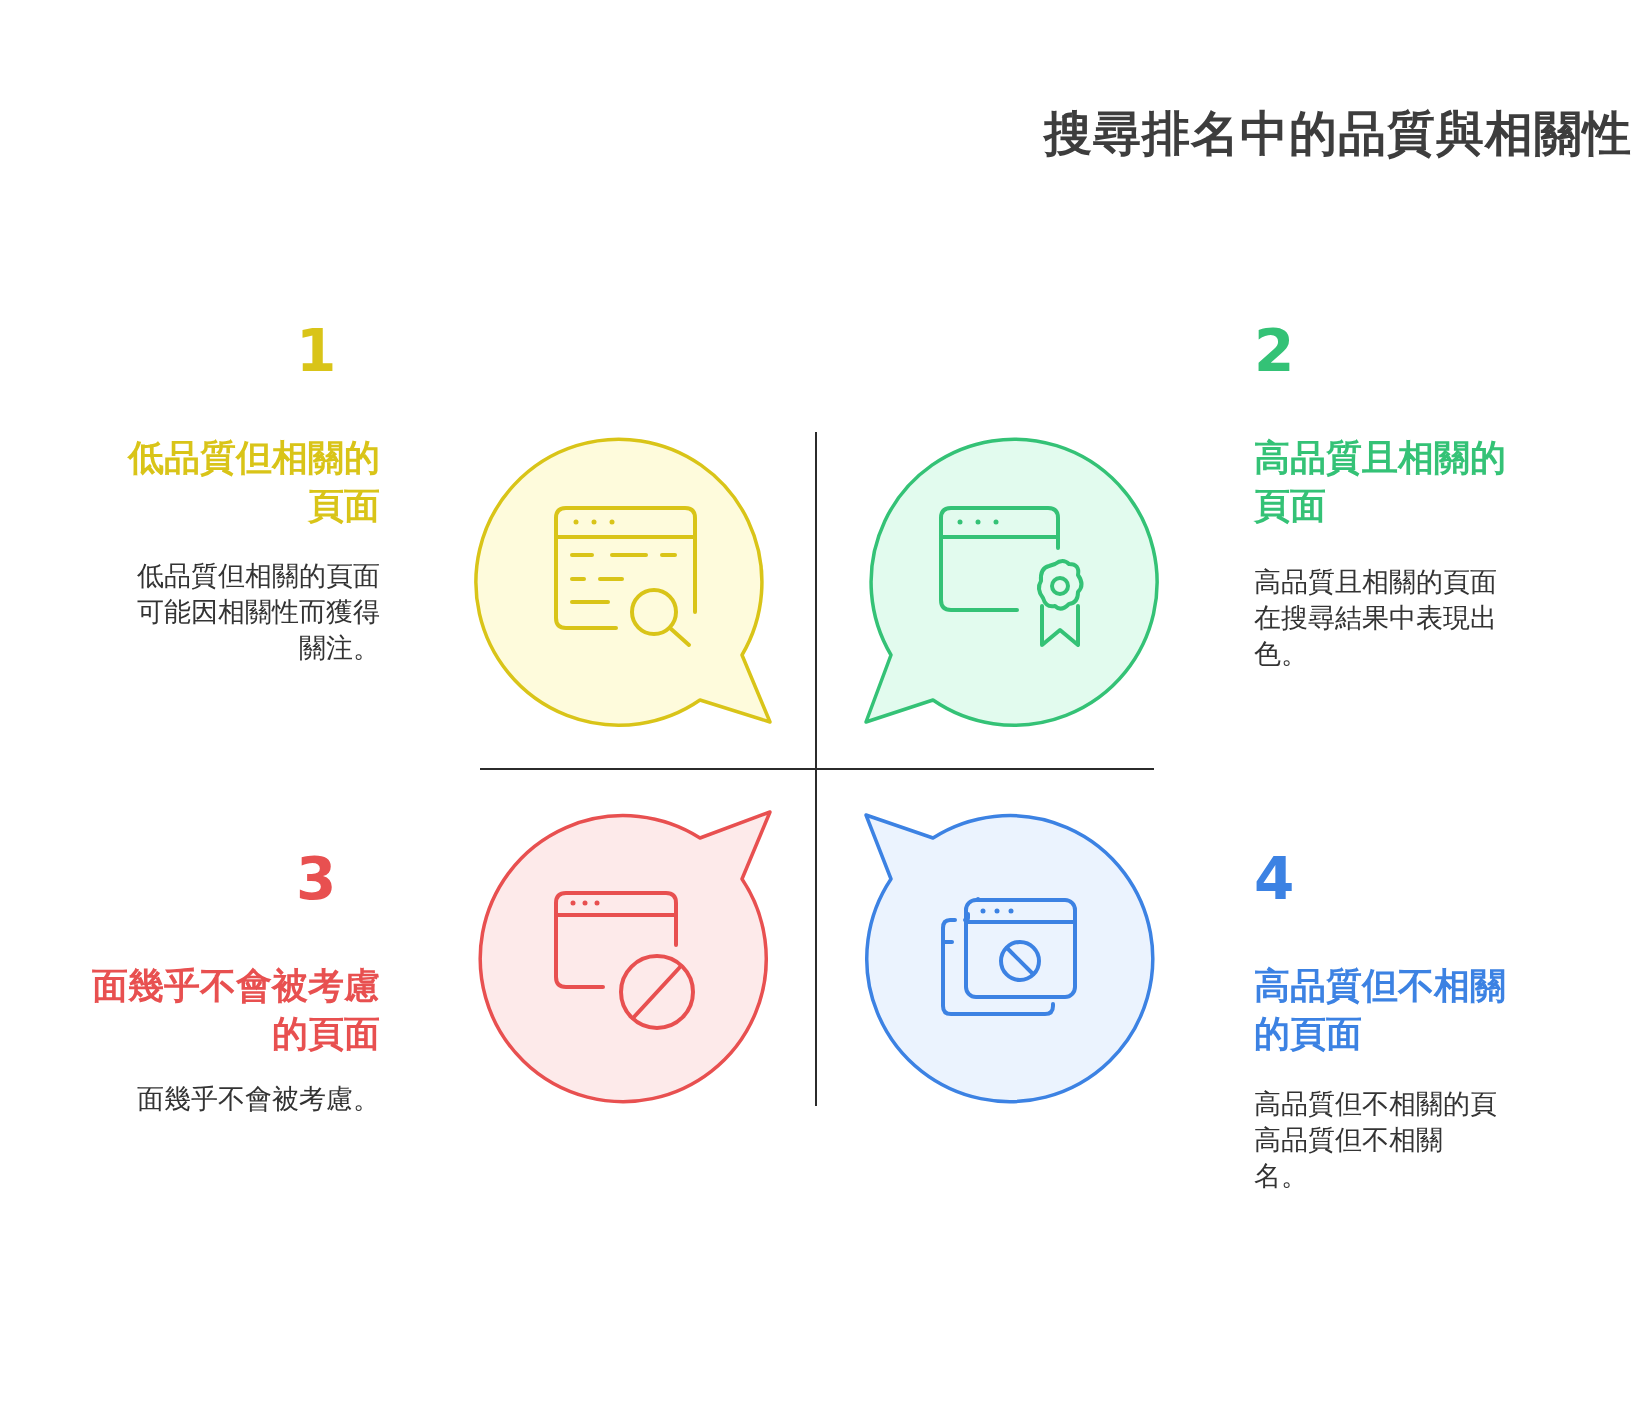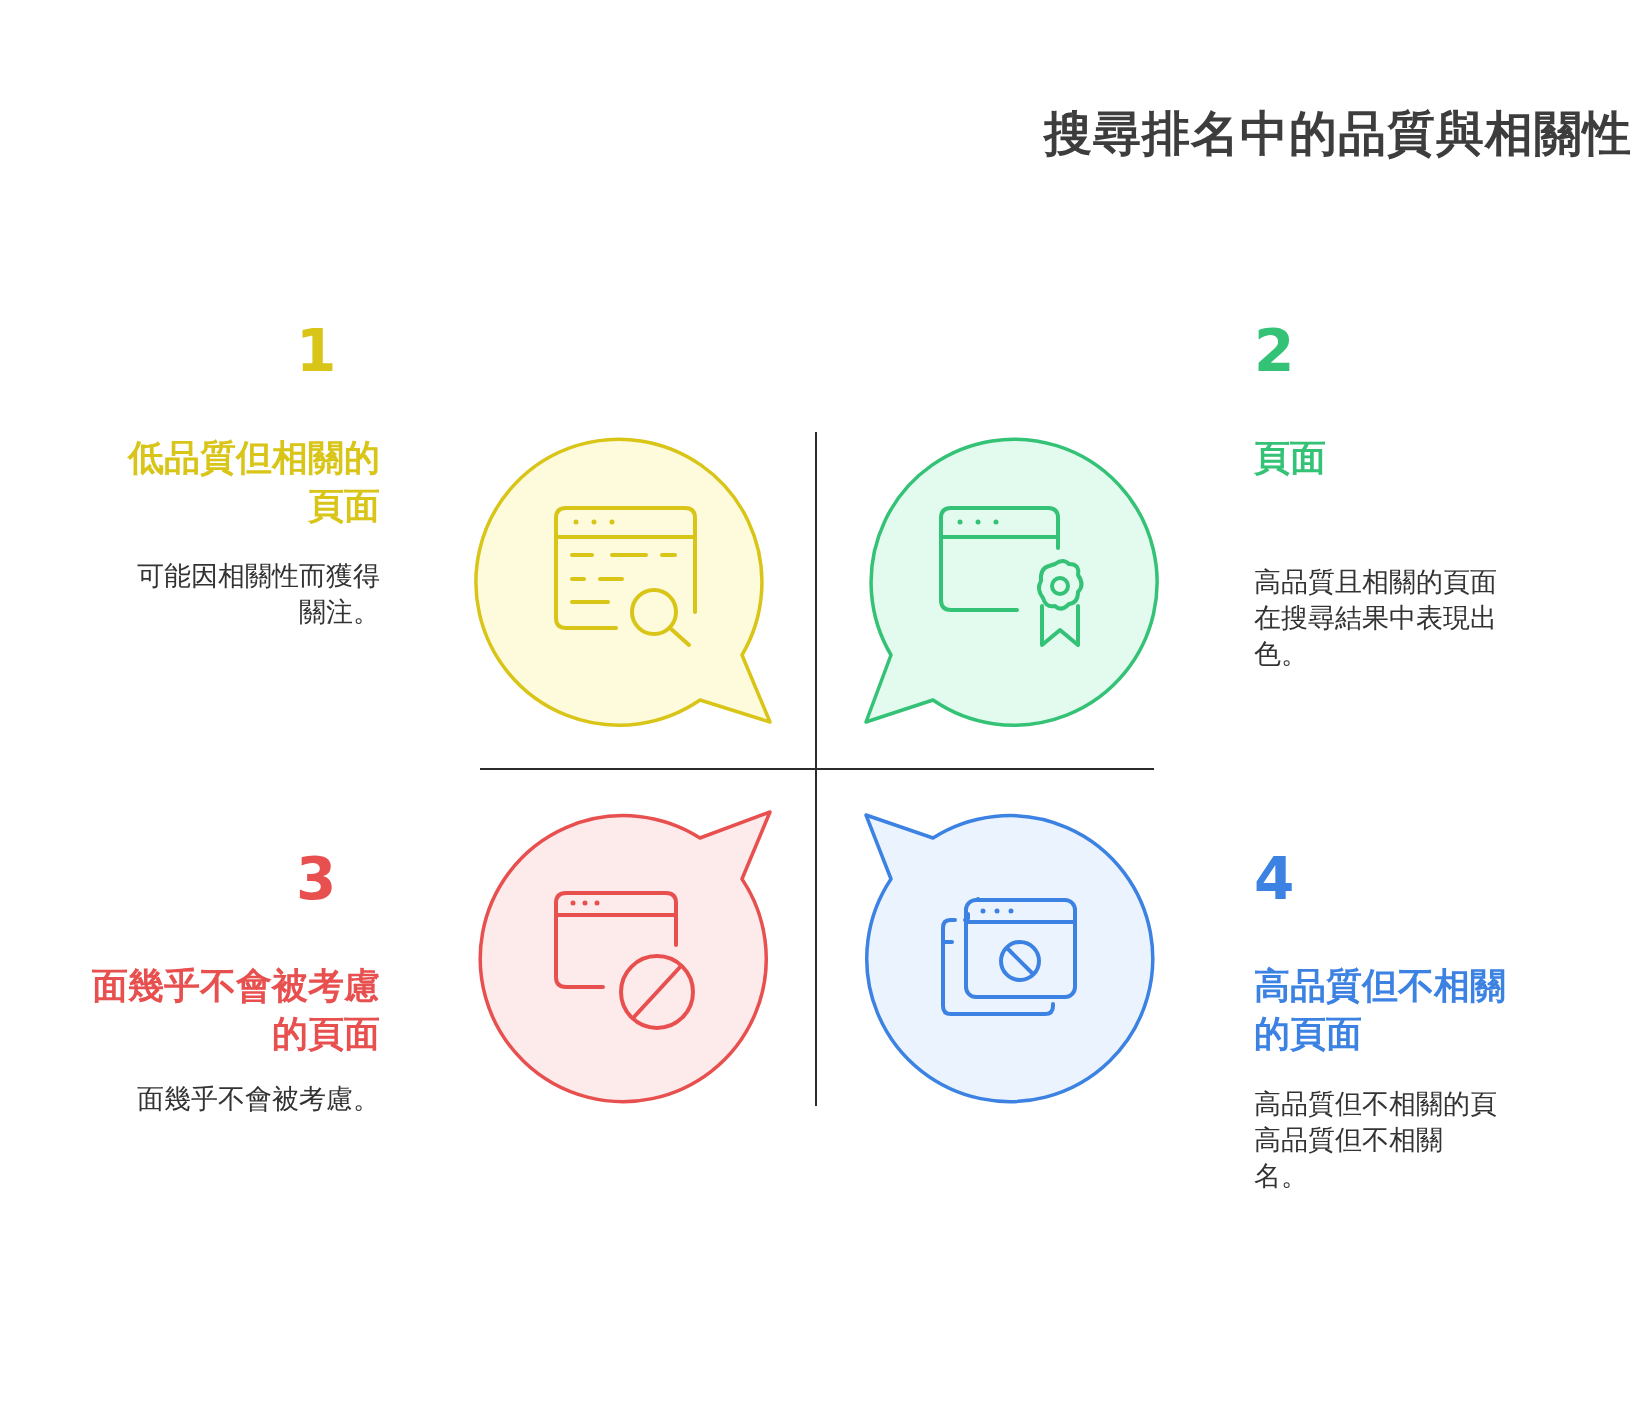--- a/index.html
+++ b/index.html
@@ -89,26 +89,28 @@
     </g>
   </g>
 </svg>
 
 <div class="num c-yellow" style="left:296px; top:322px;">1</div>
 <div class="head c-yellow right-align" style="left:80px; top:434px;">
   <div>低品質但相關的</div>
   <div>頁面</div>
 </div>
 <div class="desc right-align" style="left:100px; top:558px;">
+  <div>低品質但相關的頁面</div>
   <div>可能因相關性而獲得</div>
   <div>關注。</div>
 </div>
 
 <div class="num c-green" style="left:1254px; top:322px;">2</div>
 <div class="head c-green left-align" style="left:1254px; top:434px;">
+  <div>高品質且相關的</div>
   <div>頁面</div>
 </div>
 <div class="desc left-align" style="left:1254px; top:558px;margin-top:6px;">
   <div>高品質且相關的頁面</div>
   <div>在搜尋結果中表現出</div>
   <div>色。</div>
 </div>
 
 <div class="num c-red" style="left:296px; top:850px;">3</div>
 <div class="head c-red right-align" style="left:80px; top:962px;">

